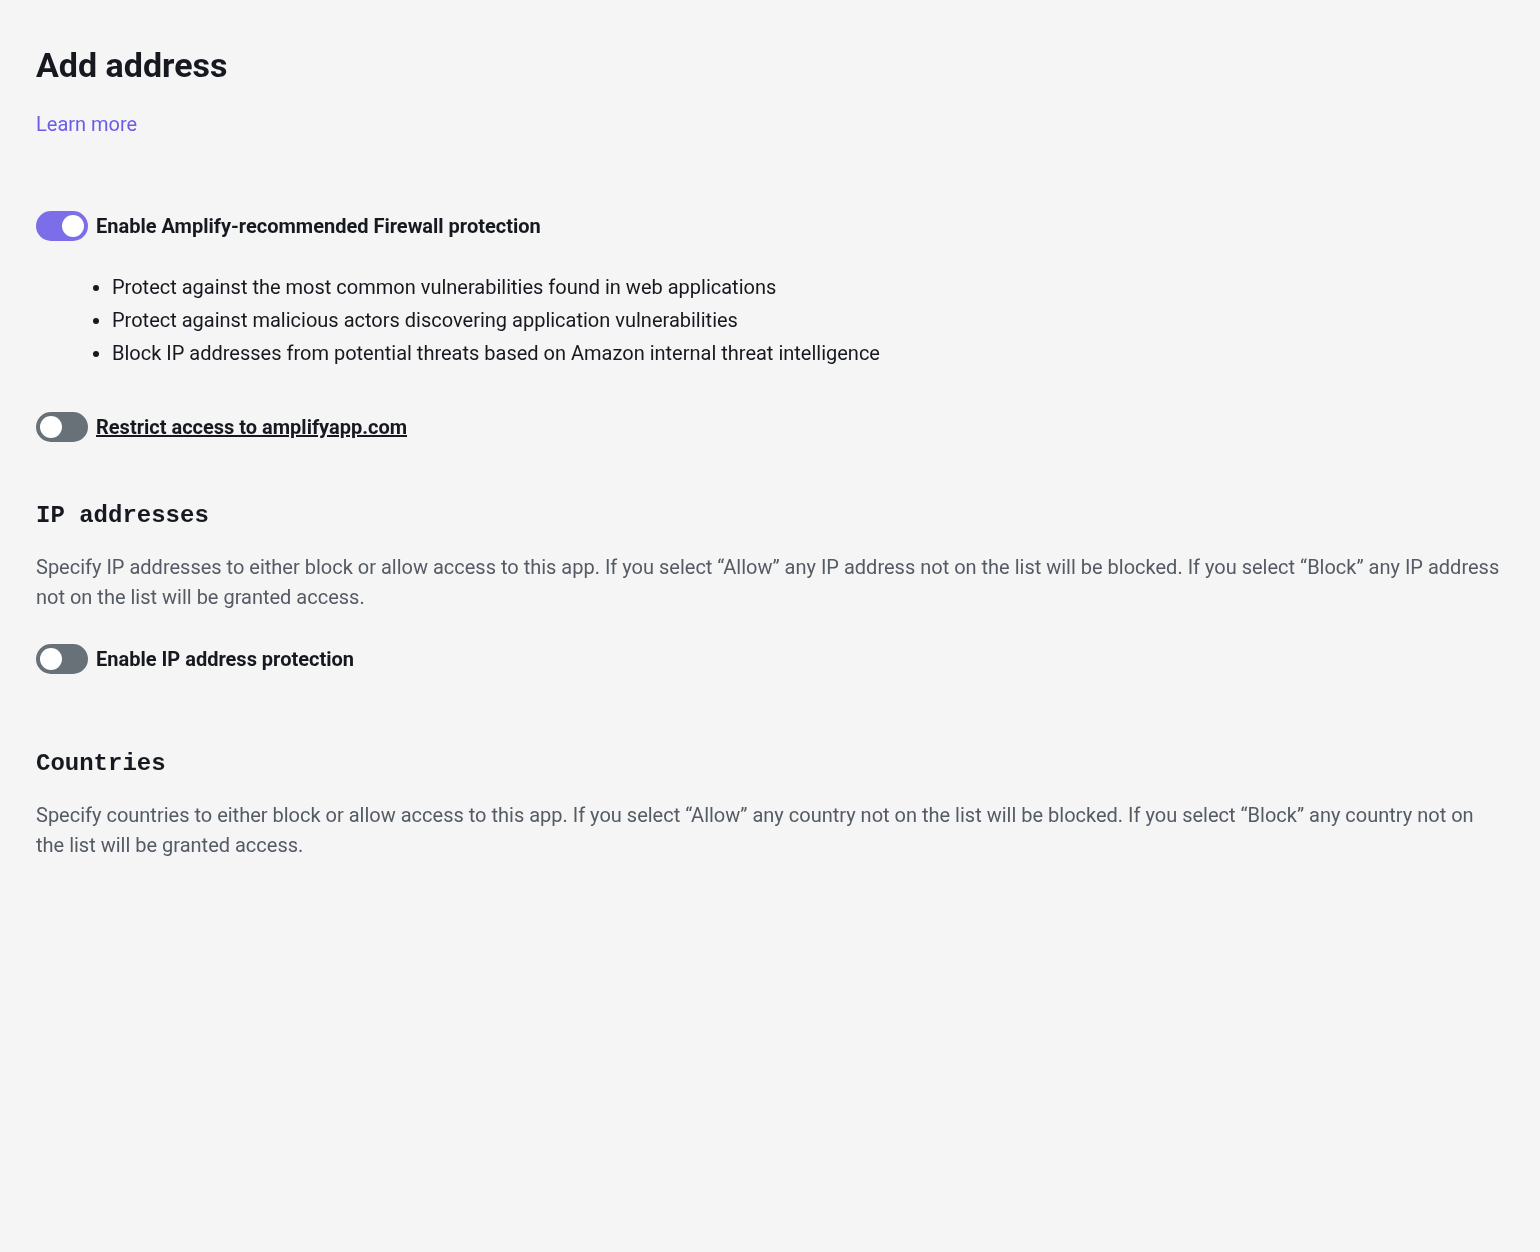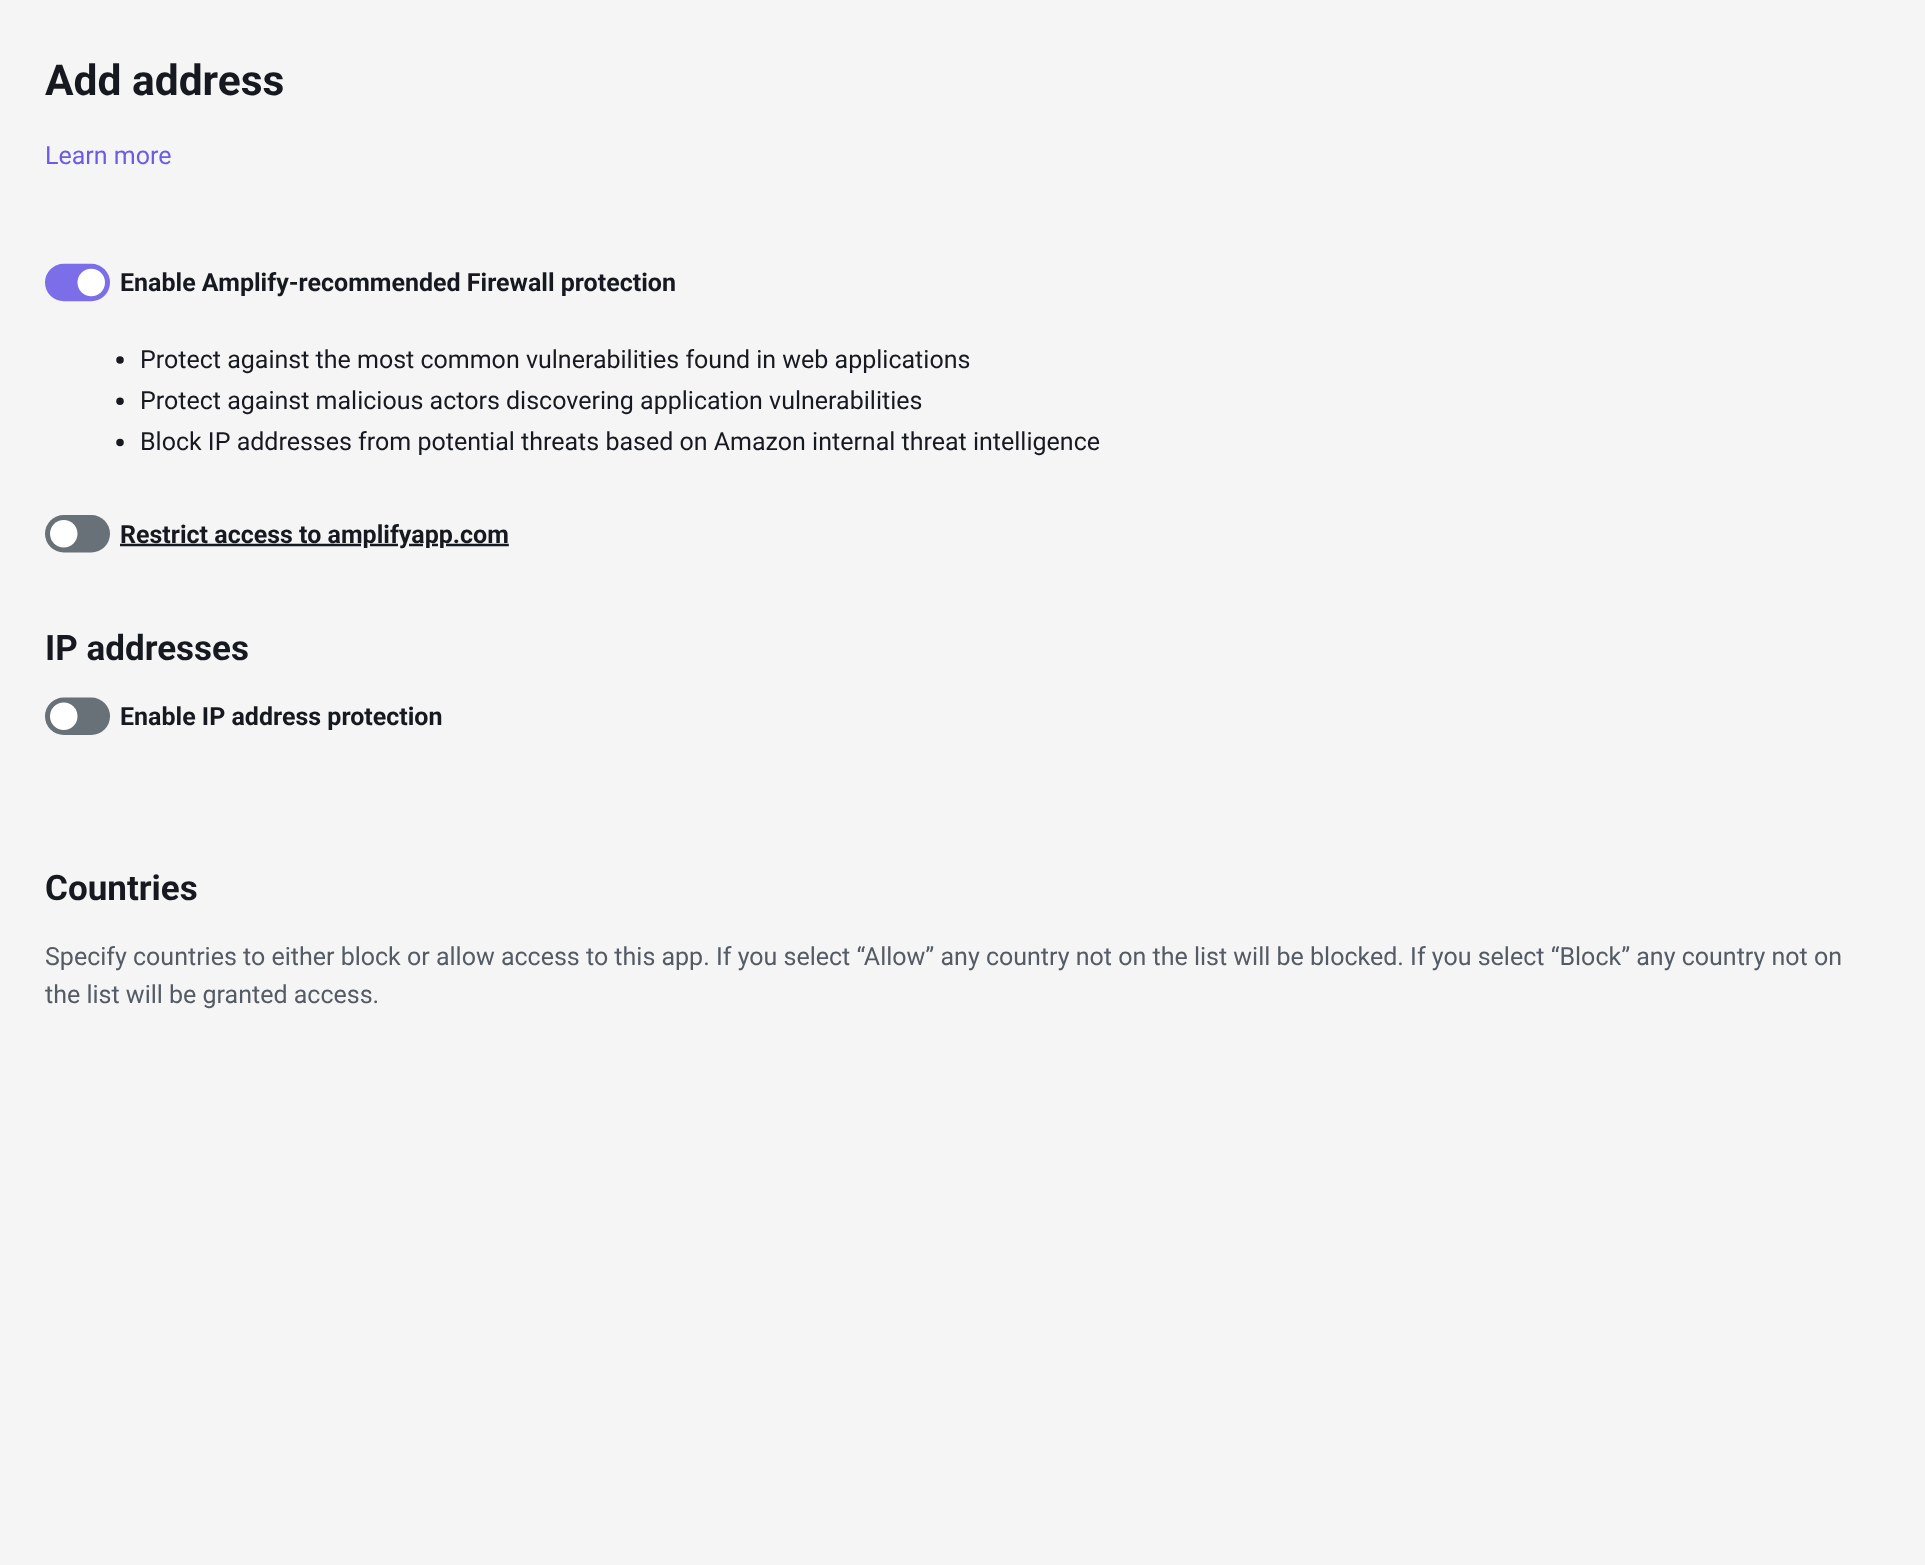--- a/index.html
+++ b/index.html
@@ -15,24 +15,25 @@
       font-size: 18px;
       line-height: 1.5;
     }
     h1 {
       font-size: 34px;
       font-weight: 700;
       margin-bottom: 18px;
       color: #16191f;
     }
     h2 {
-      font-size: 28px;
+      font-size: 24px;
       font-weight: 700;
       margin-bottom: 18px;
       color: #16191f;
+      font-family: Liberation Mono, monospace;
     }
     .description {
       font-size: 20px;
       color: #545b64;
       margin-bottom: 4px;
     }
     .learn-more {
       color: #6b5ce7;
       text-decoration: none;
       font-size: 20px;
@@ -90,21 +91,21 @@
     }
     .section-description {
       font-size: 20px;
       color: #545b64;
       margin-bottom: 32px;
     }
     .ip-section {
       margin-top: 56px;
     }
     .countries-section {
-      margin-top: 102px;
+      margin-top: 72px;
     }
     .header-block {
       margin-bottom: 72px;
     }
   </style>
 </head>
 <body>
 
 <div class="header-block">
   <h1>Add address</h1>
@@ -128,20 +129,21 @@
   <div class="toggle-row">
     <div class="toggle-switch">
       <div class="toggle-knob"></div>
     </div>
     <span class="toggle-label">Restrict access to amplifyapp.com</span>
   </div>
 </div>
 
 <div class="ip-section">
   <h2>IP addresses</h2>
+  <div class="section-description">Specify IP addresses to either block or allow access to this app. If you select “Allow” any IP address not on the list will be blocked. If you select “Block” any IP address not on the list will be granted access.</div>
   <div class="toggle-row">
     <div class="toggle-switch">
       <div class="toggle-knob"></div>
     </div>
     <span class="toggle-label">Enable IP address protection</span>
   </div>
 </div>
 
 <div class="countries-section">
   <h2>Countries</h2>

